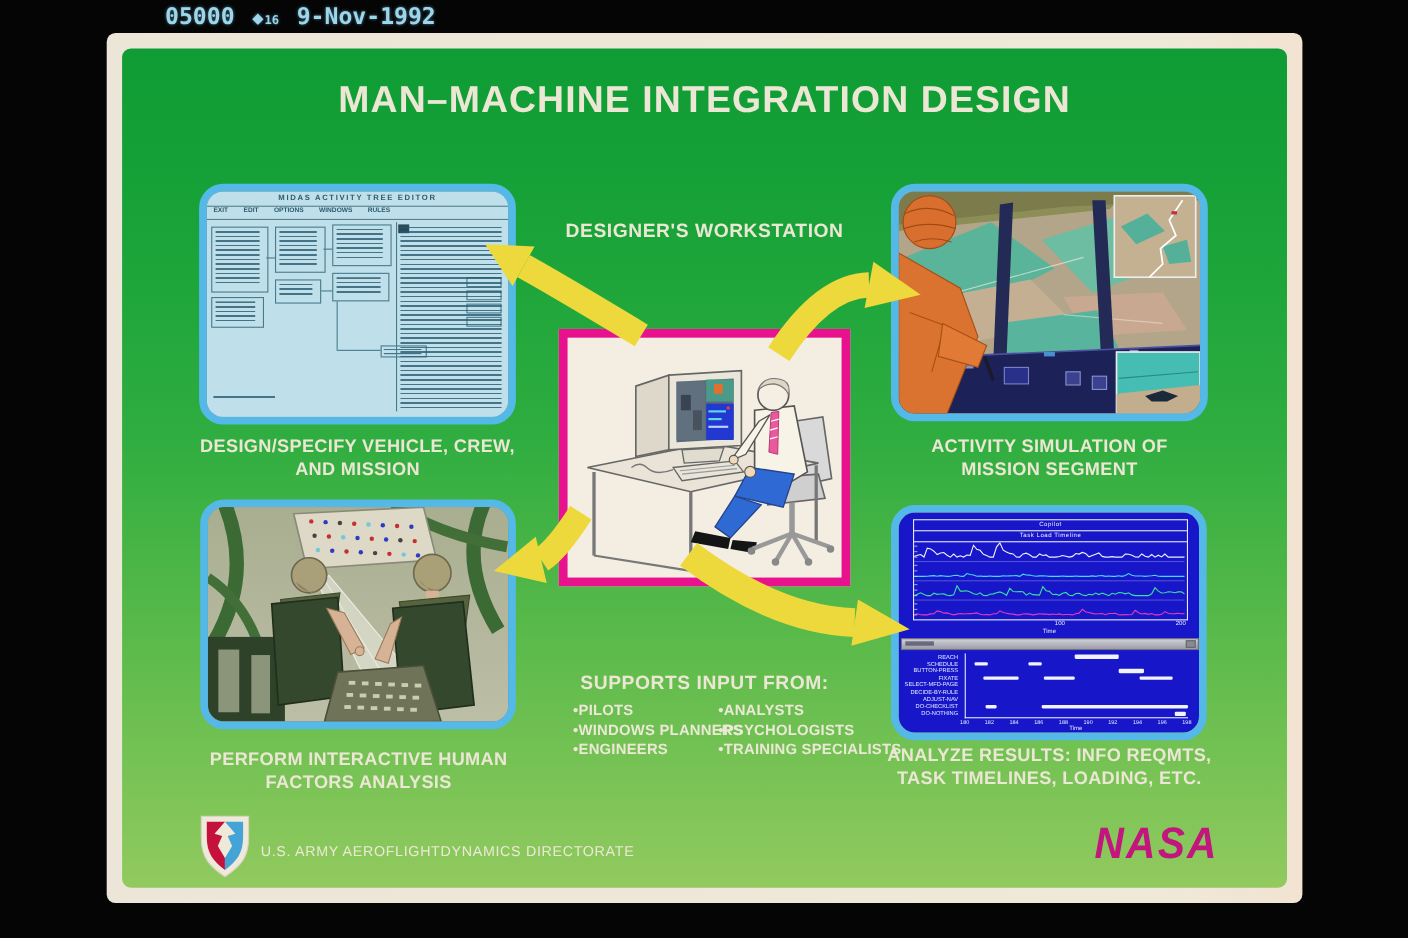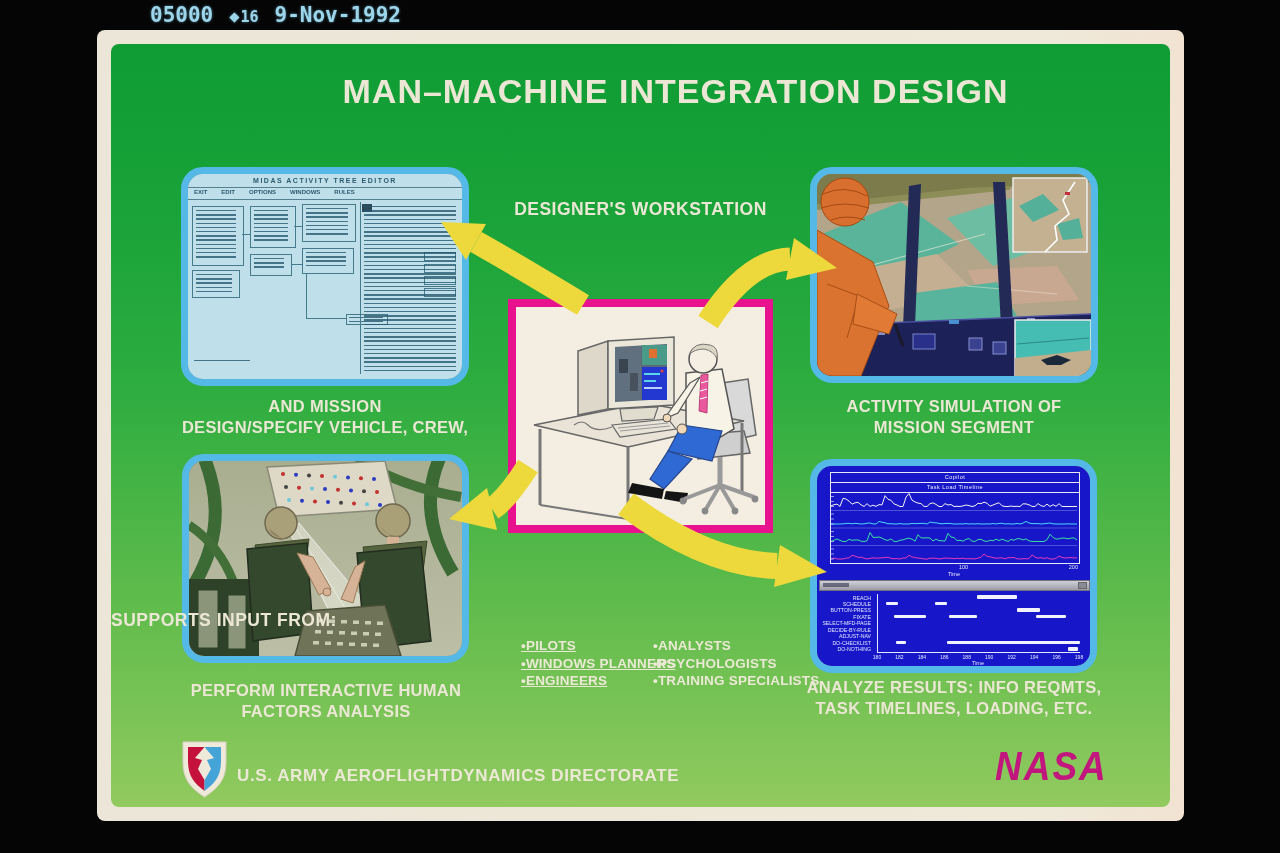--- a/index.html
+++ b/index.html
@@ -3,29 +3,29 @@
 <meta charset="utf-8">
 <style>
   html,body{margin:0;padding:0;background:#000;}
   .stage{position:relative;width:1280px;height:853px;background:#050505;overflow:hidden;
          font-family:"Liberation Sans",sans-serif;}
   
   .film-header{position:absolute;left:150px;top:3px;display:flex;align-items:baseline;gap:16px;
     font-family:"DejaVu Sans Mono",monospace;color:#9dd5ea;font-weight:bold;font-size:21px;
     text-shadow:0 0 3px rgba(120,200,235,.6);}
   .film-header .diamond{font-size:17px;}
-  .film-header .dsub{font-size:15px;margin-left:1px;}
+  .film-header .dsub{font-size:11px;margin-left:1px;}
   
   .slide{position:absolute;left:97px;top:30px;width:1087px;height:791px;border-radius:8px;
     background:linear-gradient(90deg,#ebe6d7 0%,#efe9da 88%,#f2e3d2 100%);}
   .green{position:absolute;left:14px;top:14px;width:1059px;height:763px;border-radius:8px;
     background:linear-gradient(180deg,#0f9c34 0%,#19a339 22%,#2fad40 46%,#5dbb4b 72%,#92ca5f 100%);}
   
   .title{position:absolute;left:0;top:26px;width:100%;text-align:center;color:#ebe7d4;
-    font-weight:bold;font-size:34px;line-height:42px;letter-spacing:1px;padding-left:35px;}
+    font-weight:bold;font-size:34px;line-height:42px;letter-spacing:1px;}
   .designer-label{position:absolute;left:0;top:155px;width:100%;text-align:center;color:#ebe7d4;
     font-weight:bold;font-size:17.5px;letter-spacing:.5px;}
   .caption{position:absolute;width:360px;text-align:center;color:#ebe7d4;font-weight:bold;
     font-size:16.5px;line-height:21px;letter-spacing:.3px;transform:translateX(-50%);}
   
   .panel{position:absolute;border:7px solid #54b9e6;border-radius:22px;overflow:hidden;background:#888;}
   .panel-pink{position:absolute;border:8px solid #e8128e;background:#f3eee1;overflow:hidden;}
   
   .editor{position:relative;width:274px;height:205px;background:#bfe0ea;color:#2c5a6e;}
   .ed-title{position:absolute;left:0;top:3px;width:100%;text-align:center;font-size:7px;
@@ -48,26 +48,26 @@
   .graybar .endbox{position:absolute;right:2px;top:1px;width:7px;height:5px;background:#8a8a96;border:1px solid #666;}
   .gantt-labels{position:absolute;left:0px;top:128px;width:56px;height:58px;}
   .gantt-labels div{position:absolute;right:2px;width:100%;text-align:right;color:#e2e8ff;font-size:5.2px;line-height:6px;}
   .gantt-plot{position:absolute;left:60px;top:128px;width:202px;height:58px;
     border-left:1px solid #e2e8ff;border-bottom:1px solid #e2e8ff;}
   .gantt-bar{position:absolute;height:3.6px;background:#f0f2ff;border-radius:1px;}
   .gantt-ticks{position:absolute;left:60px;top:188px;width:202px;height:6px;}
   .gantt-ticks span{position:absolute;transform:translateX(-50%);color:#e2e8ff;font-size:5px;}
   
   .supports{position:absolute;left:0;top:566px;width:100%;}
-  .supports h3{margin:0;color:#ebe7d4;font-size:17.5px;font-weight:bold;letter-spacing:.5px;}
+  .supports h3{margin:0;text-align:center;color:#ebe7d4;font-size:17.5px;font-weight:bold;letter-spacing:.5px;}
   .sup-cols{position:relative;margin-top:6px;height:60px;}
   .sup-col{position:absolute;top:0;color:#ece8d6;font-size:13.5px;font-weight:bold;line-height:17.5px;letter-spacing:.2px;}
   .sup-col div::before{content:"";}
   
-  .army-text{position:absolute;left:126px;top:722px;color:#ece8d6;font-weight:bold;font-size:17px;letter-spacing:.6px;}
+  .army-text{position:absolute;left:126px;top:722px;color:#ece8d6;font-weight:normal;font-size:13px;letter-spacing:.6px;}
   .nasa{position:absolute;left:884px;top:702px;color:#c2157e;font-weight:bold;font-size:37px;
     letter-spacing:2px;transform:scaleY(1.08);font-style:italic;}
   svg{display:block;}
   .overlay{position:absolute;left:0;top:0;pointer-events:none;}
 </style>
 </head>
 <body>
 
 <div class="stage">
 
@@ -390,40 +390,40 @@
               <line x1="204" y1="178" x2="238" y2="190"></line>
           </g>
           <circle cx="167" cy="194" r="3.4" fill="#888"></circle>
             <circle cx="189" cy="204" r="3.4" fill="#888"></circle>
           <circle cx="219" cy="204" r="3.4" fill="#888"></circle>
             <circle cx="239" cy="192" r="3.4" fill="#888"></circle>
         </svg>
       </div>
 
       <div class="caption" style="left:214px;top:352px;">
+        <div>DESIGN/SPECIFY VEHICLE, CREW,</div>
         <div>AND MISSION</div>
-        <div>DESIGN/SPECIFY VEHICLE, CREW,</div>
       </div>
       <div class="caption" style="left:843px;top:352px;">
         <div>ACTIVITY SIMULATION OF</div>
         <div>MISSION SEGMENT</div>
       </div>
       <div class="caption" style="left:215px;top:636px;">
         <div>PERFORM INTERACTIVE HUMAN</div>
         <div>FACTORS ANALYSIS</div>
       </div>
       <div class="caption" style="left:843px;top:633px;">
         <div>ANALYZE RESULTS: INFO REQMTS,</div>
         <div>TASK TIMELINES, LOADING, ETC.</div>
       </div>
 
       <div class="supports">
         <h3>SUPPORTS INPUT FROM:</h3>
         <div class="sup-cols">
-          <div class="sup-col" style="left:410px;text-decoration:underline;" id="sup-col1">
+          <div class="sup-col" style="left:410px;" id="sup-col1">
               <div>•PILOTS</div>
               <div>•WINDOWS PLANNERS</div>
               <div>•ENGINEERS</div>
             </div>
           <div class="sup-col" style="left:542px;" id="sup-col2">
               <div>•ANALYSTS</div>
               <div>•PSYCHOLOGISTS</div>
               <div>•TRAINING SPECIALISTS</div>
             </div>
         </div>

